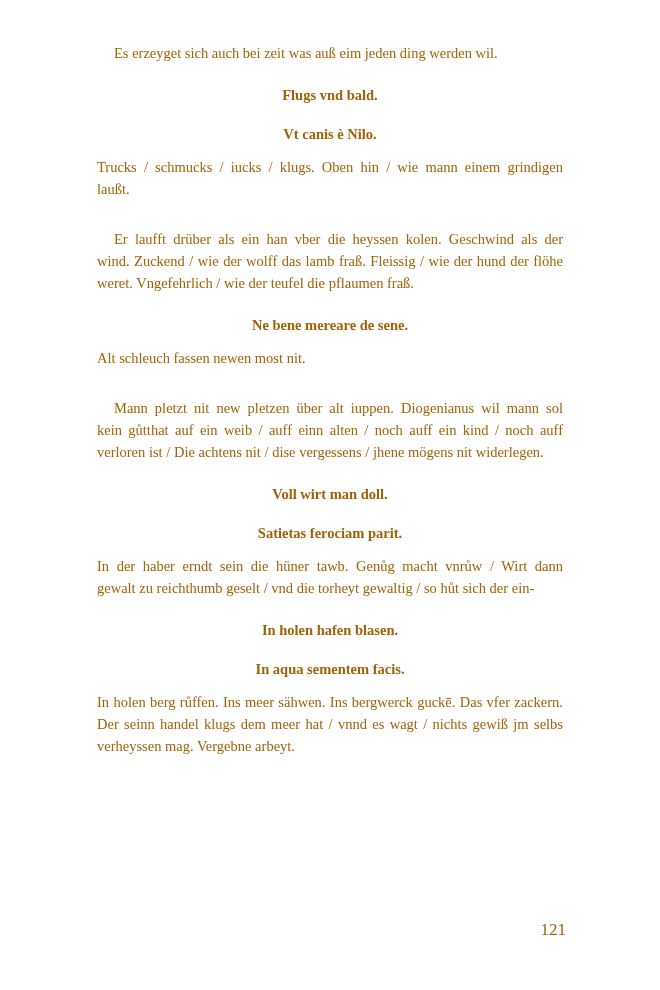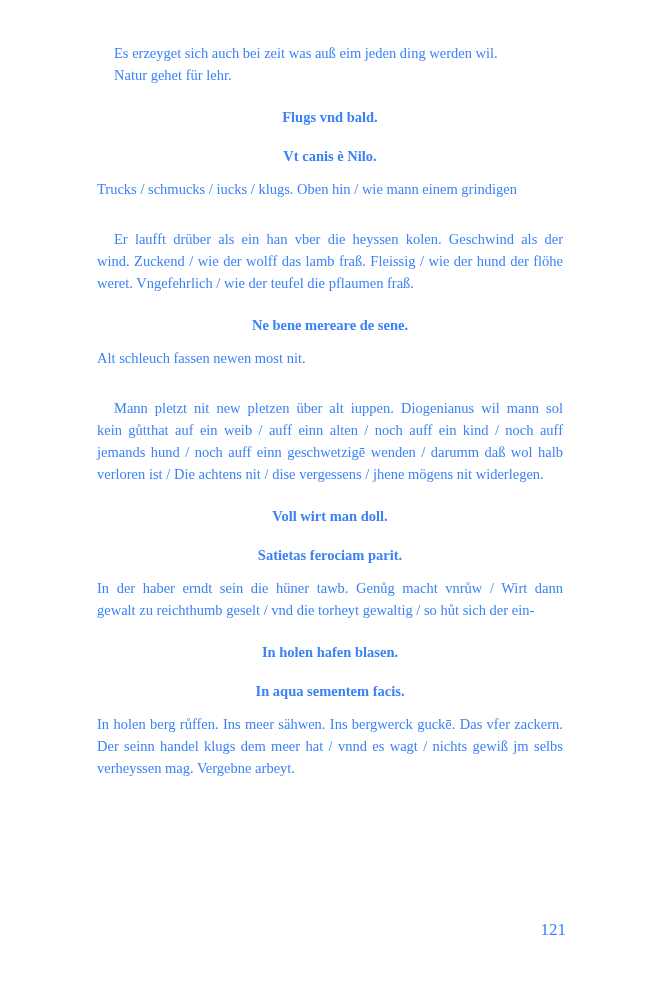--- a/index.html
+++ b/index.html
@@ -5,21 +5,21 @@
   html, body {
     margin: 0;
     padding: 0;
     background: #ffffff;
   }
   .book-page {
     position: relative;
     width: 660px;
     height: 990px;
     background: #ffffff;
-    color: #3b82f6;
+    color: #a16207;
     font-family: "Liberation Serif", "DejaVu Serif", serif;
     overflow: hidden;
   }
   .content {
     position: absolute;
     left: 97px;
     top: 42px;
     width: 466px;
     font-size: 14.5px;
     line-height: 22px;
@@ -58,47 +58,44 @@
 </style>
 </head>
 <body>
 
 <div class="book-page">
   <div class="content">
 
     <div class="para opening">
       <div class="line">Es erzeyget sich auch bei zeit was auß eim jeden ding werden wil.</div>
     </div>
-    <div class="para opening">
-      <div class="line">Natur gehet für lehr.</div>
-    </div>
 
     <div class="heading">Flugs vnd bald.</div>
     <div class="heading">Vt canis è Nilo.</div>
 
     <div class="para">
       <div class="line">Trucks / schmucks / iucks / klugs. Oben hin / wie mann einem grindigen</div>
+      <div class="line">laußt.</div>
     </div>
 
     <div class="para indent">
       <div class="line">Er laufft drüber als ein han vber die heyssen kolen. Geschwind als der</div>
       <div class="line">wind. Zuckend / wie der wolff das lamb fraß. Fleissig / wie der hund der flöhe</div>
       <div class="line">weret. Vngefehrlich / wie der teufel die pflaumen fraß.</div>
     </div>
 
     <div class="heading">Ne bene mereare de sene.</div>
 
     <div class="para">
       <div class="line">Alt schleuch fassen newen most nit.</div>
     </div>
 
     <div class="para indent">
       <div class="line">Mann pletzt nit new pletzen über alt iuppen. Diogenianus wil mann sol</div>
       <div class="line">kein gůtthat auf ein weib / auff einn alten / noch auff ein kind / noch auff</div>
-      <div class="line">jemands hund / noch auff einn geschwetzigē wenden / darumm daß wol halb</div>
       <div class="line">verloren ist / Die achtens nit / dise vergessens / jhene mögens nit widerlegen.</div>
     </div>
 
     <div class="heading">Voll wirt man doll.</div>
     <div class="heading">Satietas ferociam parit.</div>
 
     <div class="para">
       <div class="line">In der haber erndt sein die hüner tawb. Genůg macht vnrůw / Wirt dann</div>
       <div class="line">gewalt zu reichthumb geselt / vnd die torheyt gewaltig / so hůt sich der ein-</div>
     </div>

